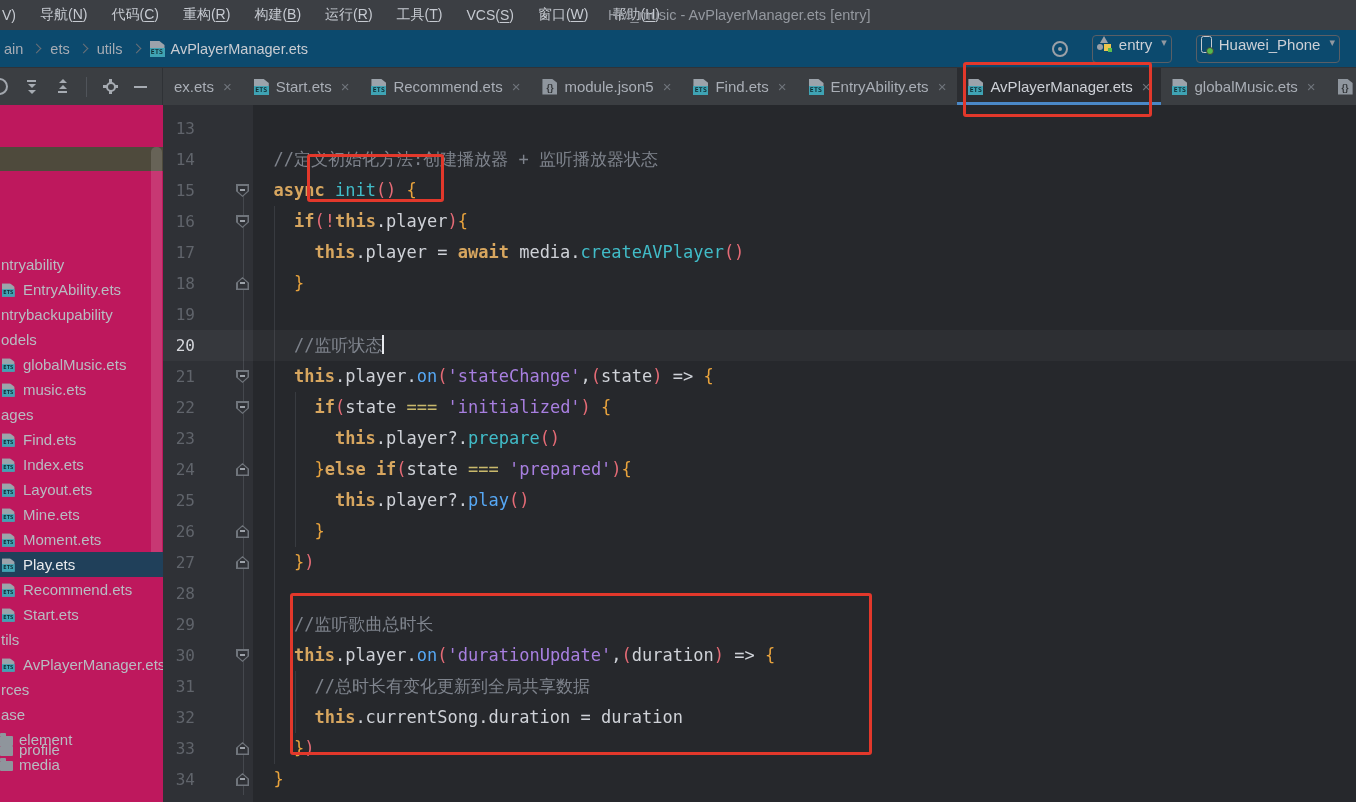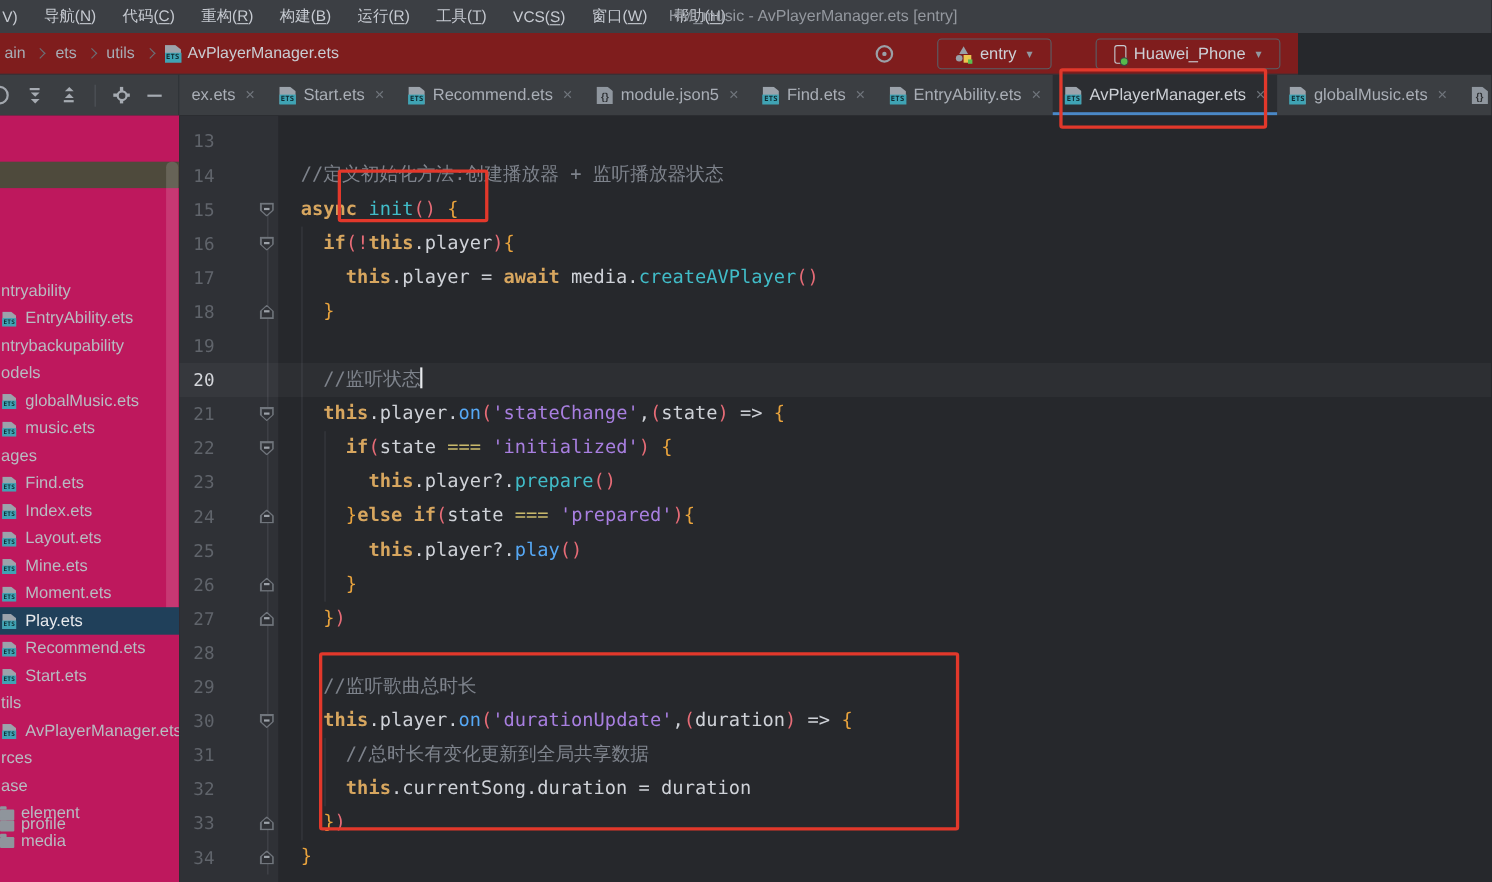--- a/index.html
+++ b/index.html
@@ -10,37 +10,37 @@
   
   .menubar { position:absolute; left:0; top:0; width:1356px; height:30px;
              background:#3C3F44; display:flex; align-items:center; }
   .menu-items { display:flex; align-items:center; gap:24px; padding-left:2px;
                 color:#C6CAD1; font-size:14px; white-space:nowrap; }
   .menu-item u { text-decoration:underline; text-underline-offset:2px; }
   .window-title { position:absolute; left:608px; top:0; height:30px; line-height:30px;
                   color:#94989F; font-size:14.5px; white-space:nowrap; }
 
   
-  .crumbbar { position:absolute; left:0; top:30px; width:1180px; height:38px;
-              background:#7f1d1d; border-bottom:1px solid #303338;
+  .crumbbar { position:absolute; left:0; top:30px; width:1356px; height:38px;
+              background:#0c4a6e; border-bottom:1px solid #303338;
               display:flex; align-items:center; }
   .crumbs { display:flex; align-items:center; gap:9px; padding-left:4px;
             font-size:14.5px; color:#A7ACB4; white-space:nowrap; }
   .crumb-last { color:#C9CCD2; display:flex; align-items:center; gap:6px; }
   .crumb-sep { width:7px; height:7px; border-right:1.6px solid #6B7077;
                border-bottom:1.6px solid #6B7077; transform:rotate(-45deg); margin:0 1px; }
   .crumb-right { position:absolute; right:16px; top:4px; height:30px;
                  display:flex; align-items:center; gap:24px; }
   .locate { width:16px; height:16px; border:2px solid #9BA0A7; border-radius:50%;
             position:relative; }
   .locate::after { content:""; position:absolute; left:4px; top:4px; width:4px; height:4px;
                    border-radius:50%; background:#9BA0A7; }
   .combo { height:28px; border:1px solid #5A5F66; border-radius:4px;
-           display:flex; align-items:center; gap:7px; padding:0 16px;
-           color:#CDD0D6; font-size:15px;margin-left:16px; }
+           display:flex; align-items:flex-start; gap:7px; padding:0 4px;
+           color:#CDD0D6; font-size:15px; }
   .combo .arrow { color:#9298A0; font-size:11px; margin-left:2px; }
 
   
   .module-icon { position:relative; width:15px; height:15px; }
   .module-icon .tri { position:absolute; left:3px; top:0; width:0; height:0;
        border-left:4.5px solid transparent; border-right:4.5px solid transparent;
        border-bottom:7px solid #9AA0A8; }
   .module-icon .dot { position:absolute; left:0; bottom:1px; width:6px; height:6px;
        border-radius:50%; background:#9AA0A8; }
   .module-icon .sq  { position:absolute; right:1px; bottom:0; width:7px; height:7px;

